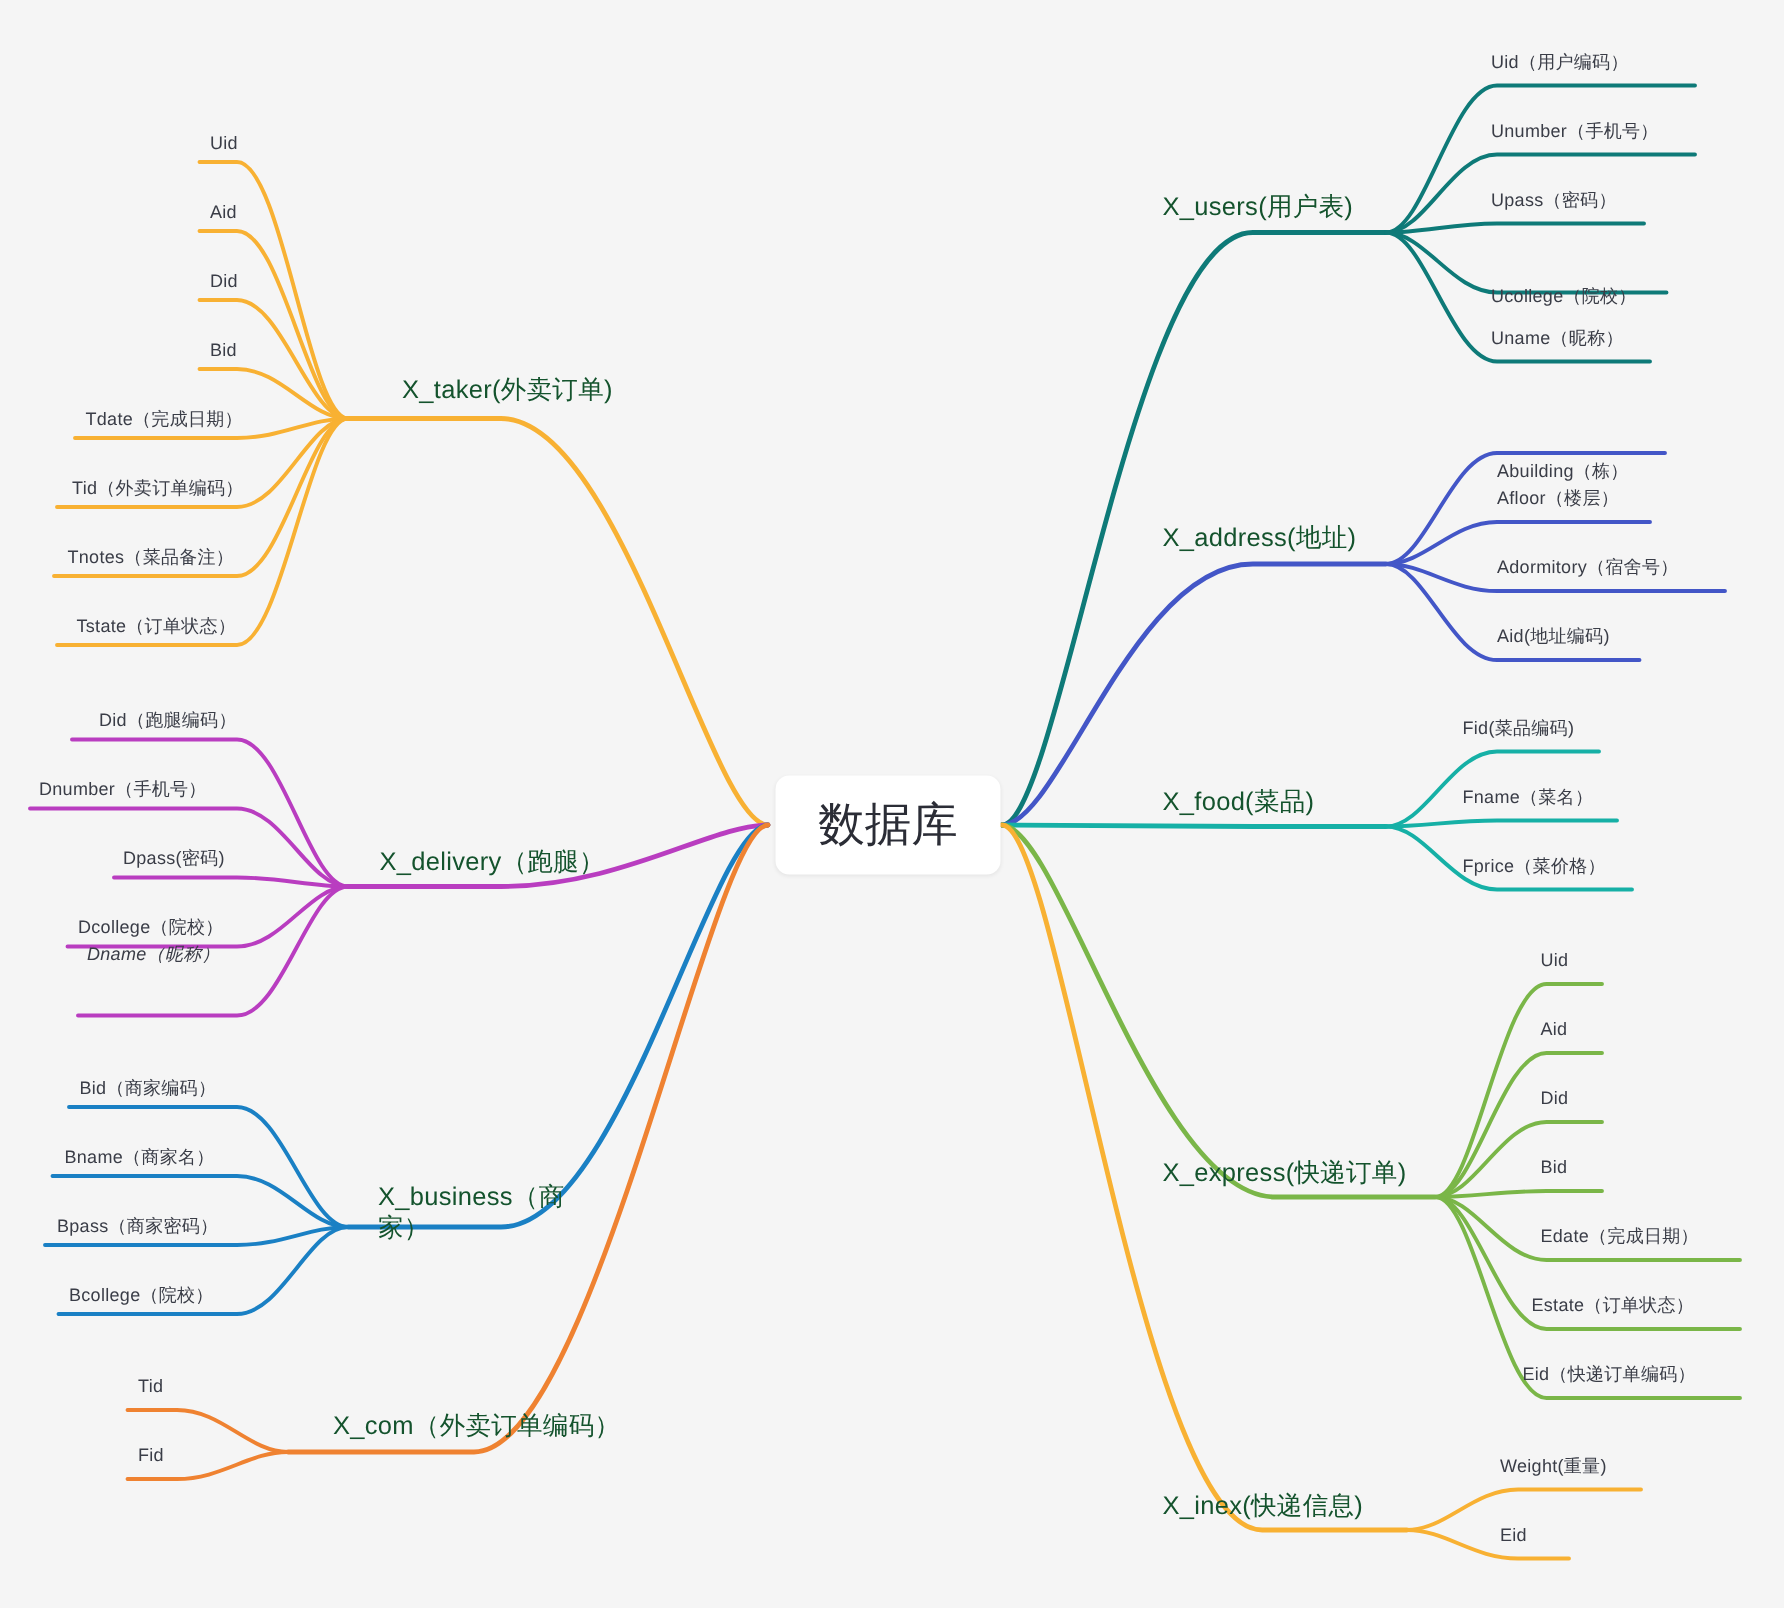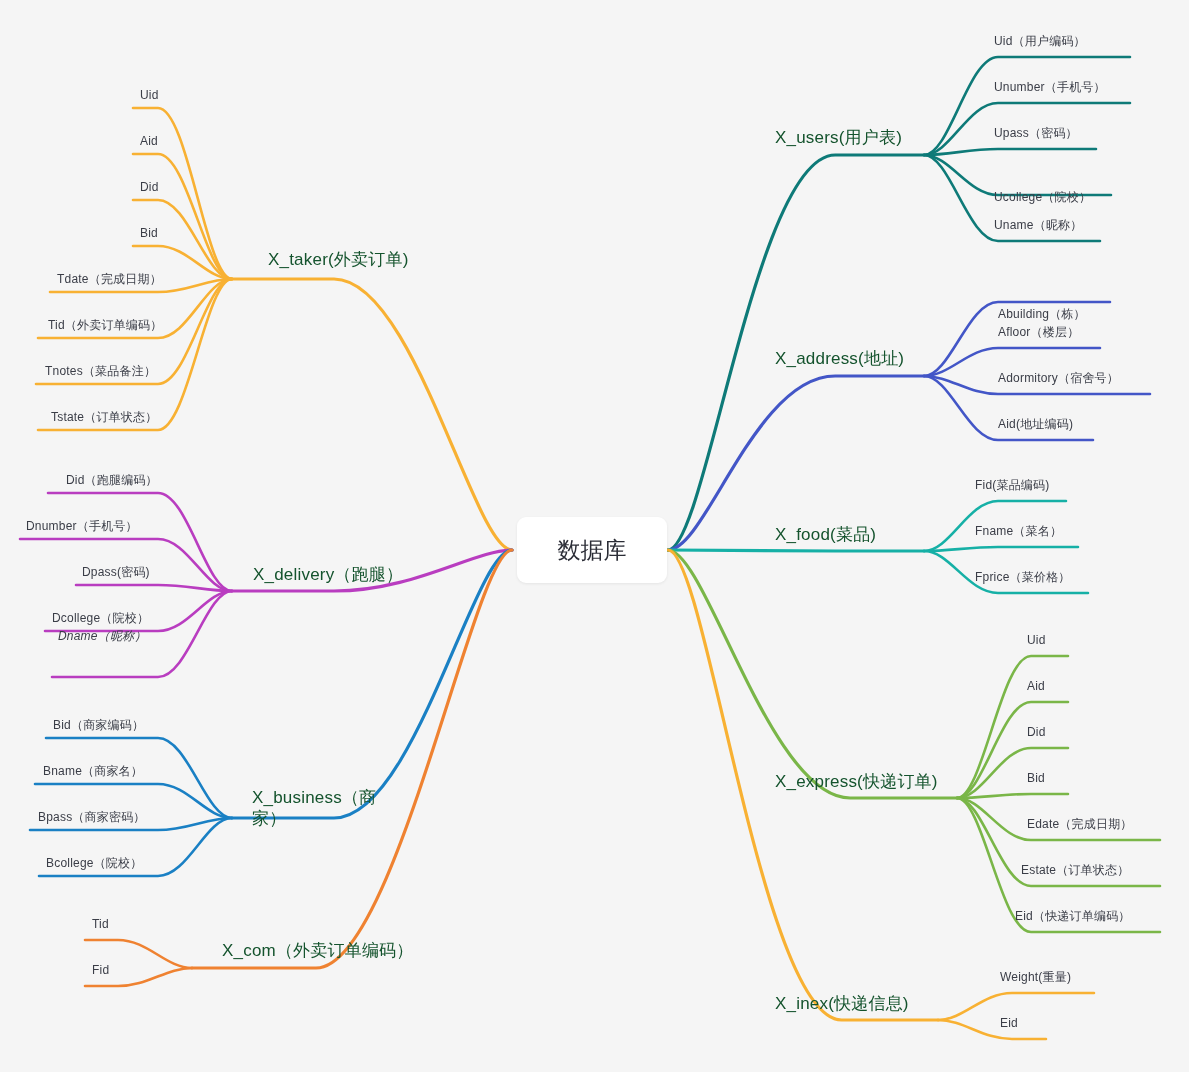--- a/index.html
+++ b/index.html
@@ -47,21 +47,21 @@
     position: absolute;
     left: 517px;
     top: 517px;
     width: 150px;
     height: 66px;
     background: #ffffff;
     border-radius: 9px;
     display: flex;
     align-items: center;
     justify-content: center;
-    font-size: 23px;
+    font-size: 31px;
     color: #2b2d36;
     box-shadow: 0 1px 3px rgba(0,0,0,0.07);
   }
 </style>
 </head>
 <body>
 
 <div id="canvas">
   <svg id="links" viewBox="0 0 1189 1072">
       <path d="M 512 550 C 474 550, 414 279, 334 279 L 232 279" stroke="#f8b133" stroke-width="3.2"></path>

